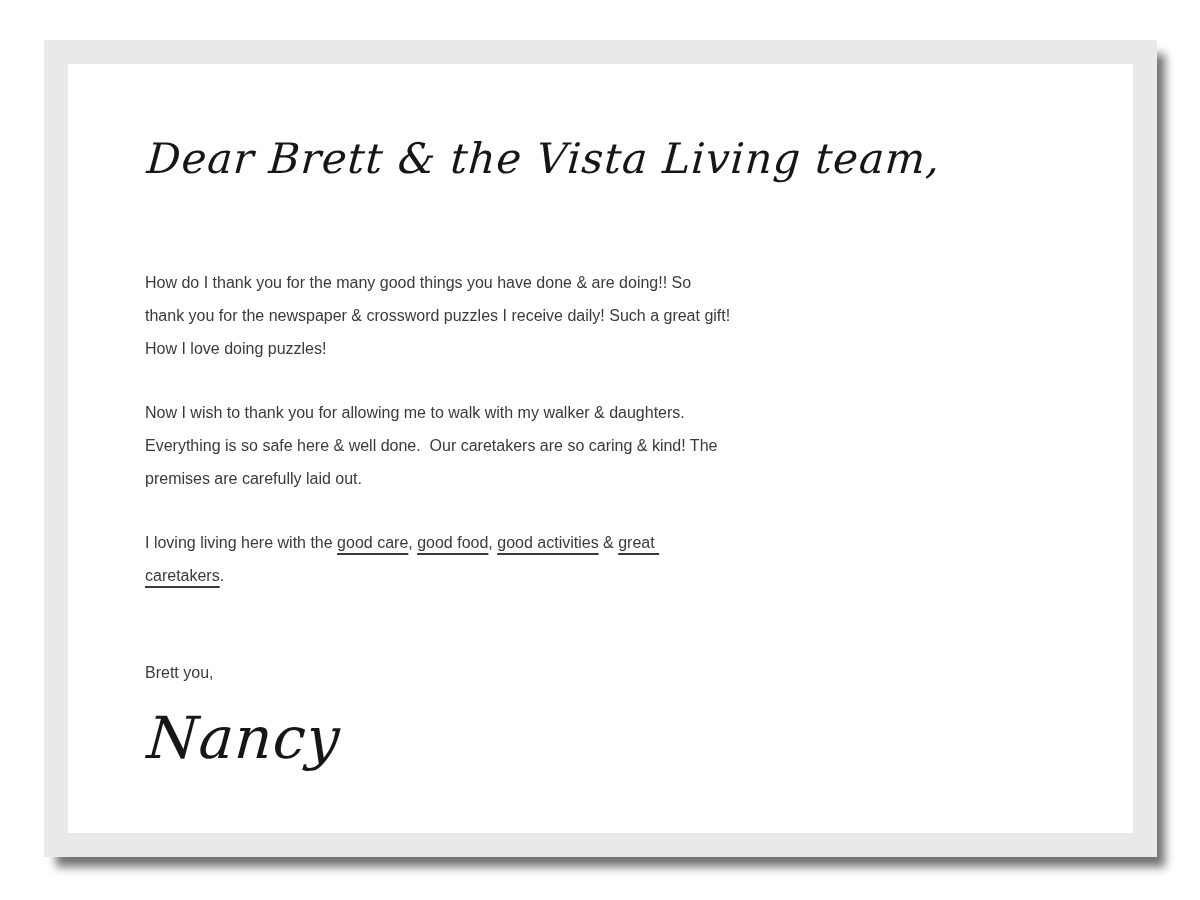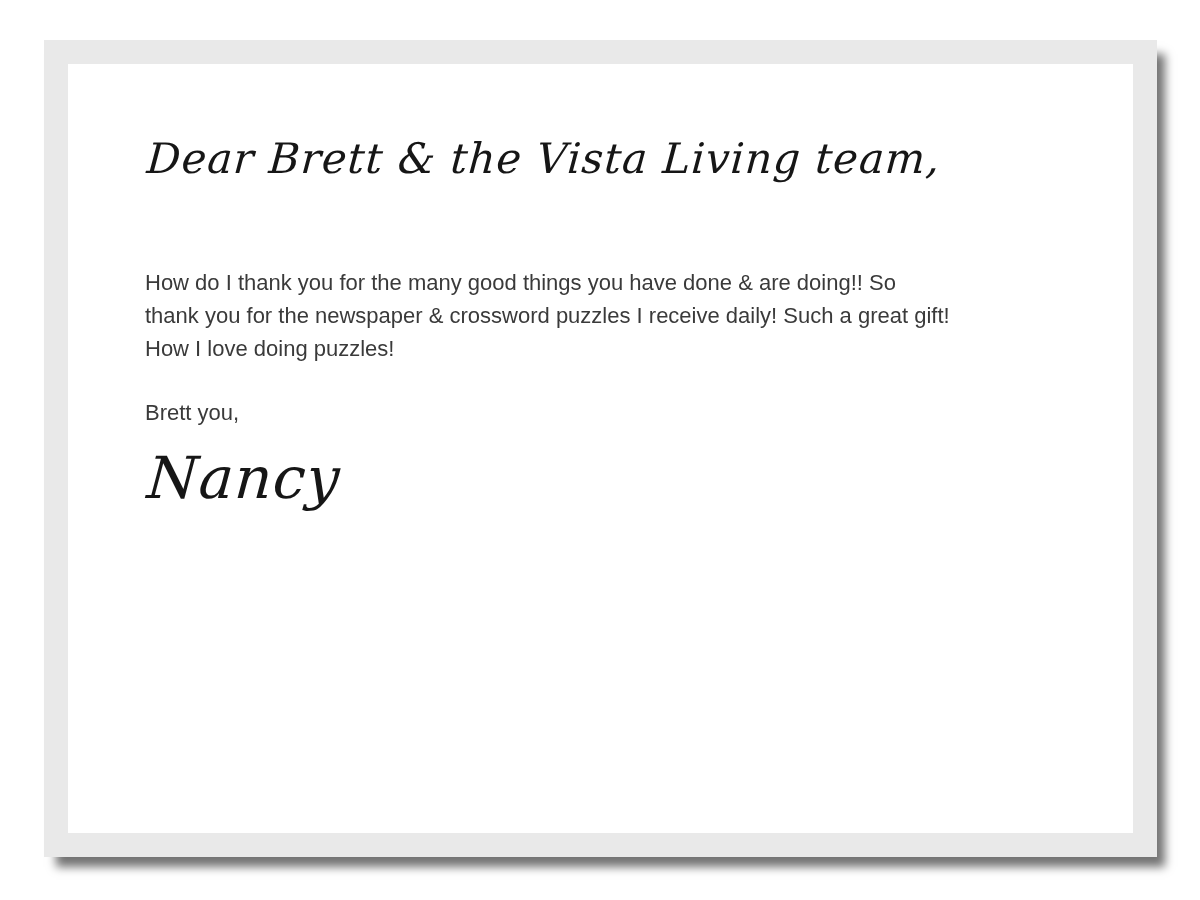--- a/index.html
+++ b/index.html
@@ -40,21 +40,21 @@
   }
 
   .greeting {
     font-size: 42px;
     line-height: 58px;
     margin-bottom: 78px;
     white-space: nowrap;
   }
 
   .body {
-    font-size: 22px;
+    font-size: 16px;
     line-height: 33px;
     color: #3a3a3a;
     max-width: 952px;
   }
 
   .pre { white-space: pre-wrap; }
 
   .para { margin-bottom: 31px; }
 
   .para-last { margin-bottom: 64px; }
@@ -79,20 +79,24 @@
 
 <div class="frame">
   <div class="card">
 
     <div class="greeting hand">Dear Brett &amp; the Vista Living team,</div>
 
     <p class="body pre para">How do I thank you for the many good things you have done &amp; are doing!! So
 thank you for the newspaper &amp; crossword puzzles I receive daily! Such a great gift!
 How I love doing puzzles!</p>
 
+    <p class="body pre para">Now I wish to thank you for allowing me to walk with my walker &amp; daughters.
+Everything is so safe here &amp; well done.  Our caretakers are so caring &amp; kind! The
+premises are carefully laid out.</p>
 
+    <p class="body para-last"><span>I loving living here with the </span><span class="u">good care</span><span>, </span><span class="u">good food</span><span>, </span><span class="u">good activities</span><span> &amp; </span><span class="u">great </span><br><span class="u">caretakers</span><span>.</span></p>
 
     <p class="body closing">Brett you,</p>
 
     <div class="signature hand">Nancy</div>
 
   </div>
 </div>
 
 </body></html>

